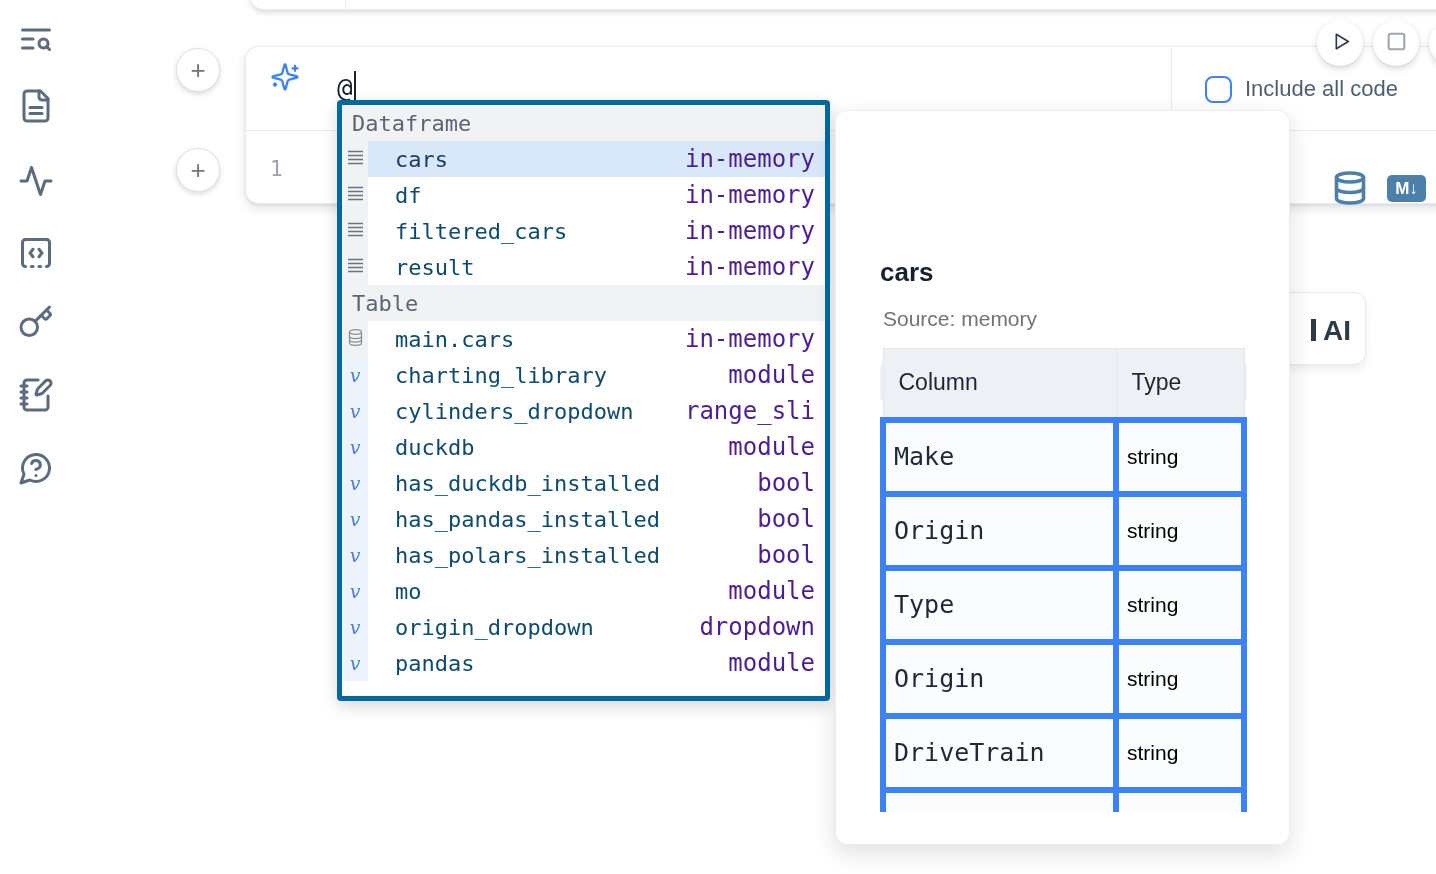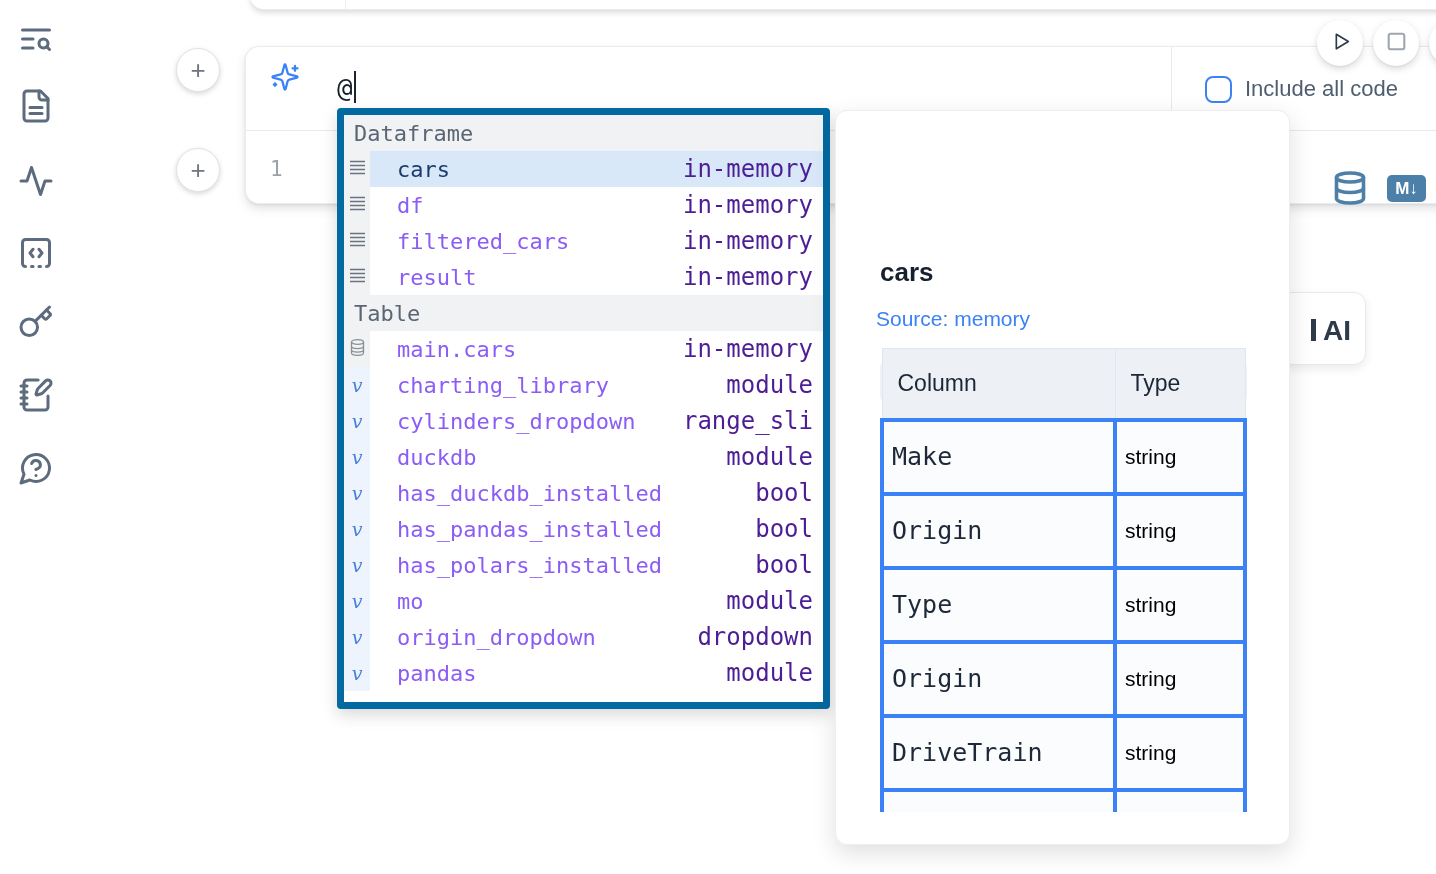--- a/index.html
+++ b/index.html
@@ -45,49 +45,49 @@
   .md-badge { position:absolute; left:1387px; top:175px; width:39px; height:27px; z-index:7;
     background:#4d80a8; border-radius:5px; color:#fff; font-weight:bold; font-size:17px;
     display:flex; align-items:center; justify-content:center; cursor:pointer; border:none; }
 
   
   .circle-btn { position:absolute; top:20px; width:46px; height:46px; border-radius:50%;
     background:#fff; box-shadow:0 1px 2px rgba(0,0,0,.06), 0 3px 7px rgba(120,125,135,.28);
     display:flex; align-items:center; justify-content:center; border:none; cursor:pointer; z-index:8; }
 
   
-  .dropdown { position:absolute; left:337px; top:108px; width:493px; height:601px;
-    background:#fff; border:7px solid #0369a1; border-radius:4px;
+  .dropdown { position:absolute; left:337px; top:100px; width:493px; height:601px;
+    background:#fff; border:5px solid #0369a1; border-radius:4px;
     box-shadow:0 6px 16px rgba(0,0,0,.15); overflow:hidden; z-index:20;
     font-family:"DejaVu Sans Mono", monospace; }
   .ac-header { height:36px; background:#f0f2f4; color:#5b6573; font-size:22px;
     display:flex; align-items:center; padding-left:10px; }
   .ac-row { height:36px; display:flex; align-items:stretch; background:#fff; cursor:pointer; }
   .ac-gut { width:26px; flex:none; display:flex; align-items:center; justify-content:center; background:#f1f2f4; }
   .ac-row.var .ac-gut { background:#edf4fd; }
   .ac-body { flex:1; min-width:0; display:flex; align-items:center; padding:0 10px 0 27px; overflow:hidden; }
   .ac-row.selected .ac-body { background:#d8e8f9; }
-  .ac-name { font-size:22px; color:#8b5cf6; white-space:pre; }
+  .ac-name { font-size:22px; color:#0c4a6e; white-space:pre; }
   .ac-row.selected .ac-name { color:#1c3a6b; }
   .ac-type { margin-left:auto; font-size:24px; color:#4c1d95; white-space:pre; }
   .v-glyph { font-family:"DejaVu Serif", serif; font-style:italic; color:#4a7fd9; font-size:19px; }
 
   
   .preview { position:absolute; left:835px; top:110px; width:455px; height:735px;
     background:#fff; border:1px solid #eceef1; border-radius:12px;
     box-shadow:0 8px 24px rgba(0,0,0,.13); z-index:30; }
   .pv-title { position:absolute; left:44px; top:146px; font-size:26px; font-weight:bold; color:#16202e; }
-  .pv-source { position:absolute; left:40px; top:194px; font-size:21px; color:#3b82f6; }
+  .pv-source { position:absolute; left:47px; top:194px; font-size:21px; color:#737373; }
   .pv-badge { position:absolute; left:44px; top:149px; width:367px; height:44px; background:#eef2f7;
     border-radius:8px; font-size:21px; color:#222b38; line-height:44px; padding-left:15px; }
   .pv-tablewrap { position:absolute; left:44px; top:237px; width:367px; height:464px; overflow:hidden; }
   .pv-table { width:367px; border-collapse:collapse; table-layout:fixed; }
   .pv-table th { height:71px; background:#edf1f6; border:1px solid #e2e7ed; text-align:left;
     padding-left:15px; font-size:23px; font-weight:normal; color:#1c2634; }
-  .pv-table td { height:74px; background:#fbfcfe; border:4px solid #3b82f6; padding-left:8px; }
+  .pv-table td { height:74px; background:#fbfcfe; border:6px solid #3b82f6; padding-left:8px; }
   .pv-table .c-col { width:233px; }
   .td-name { font-family:"DejaVu Sans Mono", monospace; font-size:25px; color:#1d2838; }
   .td-type { font-size:21px; color:#000000; }
 
   
   .ai-btn { position:absolute; left:1280px; top:292px; width:86px; height:73px; background:#fff;
     border:1px solid #e7e9eb; border-radius:12px; box-shadow:0 4px 10px rgba(0,0,0,.08);
     z-index:25; cursor:pointer; }
   .ai-btn .frag { position:absolute; left:30px; top:26px; width:5px; height:22px; background:#2e3949; }
   .ai-btn .lbl { position:absolute; left:42px; top:22px; font-size:28px; font-weight:bold; color:#2e3949; }

